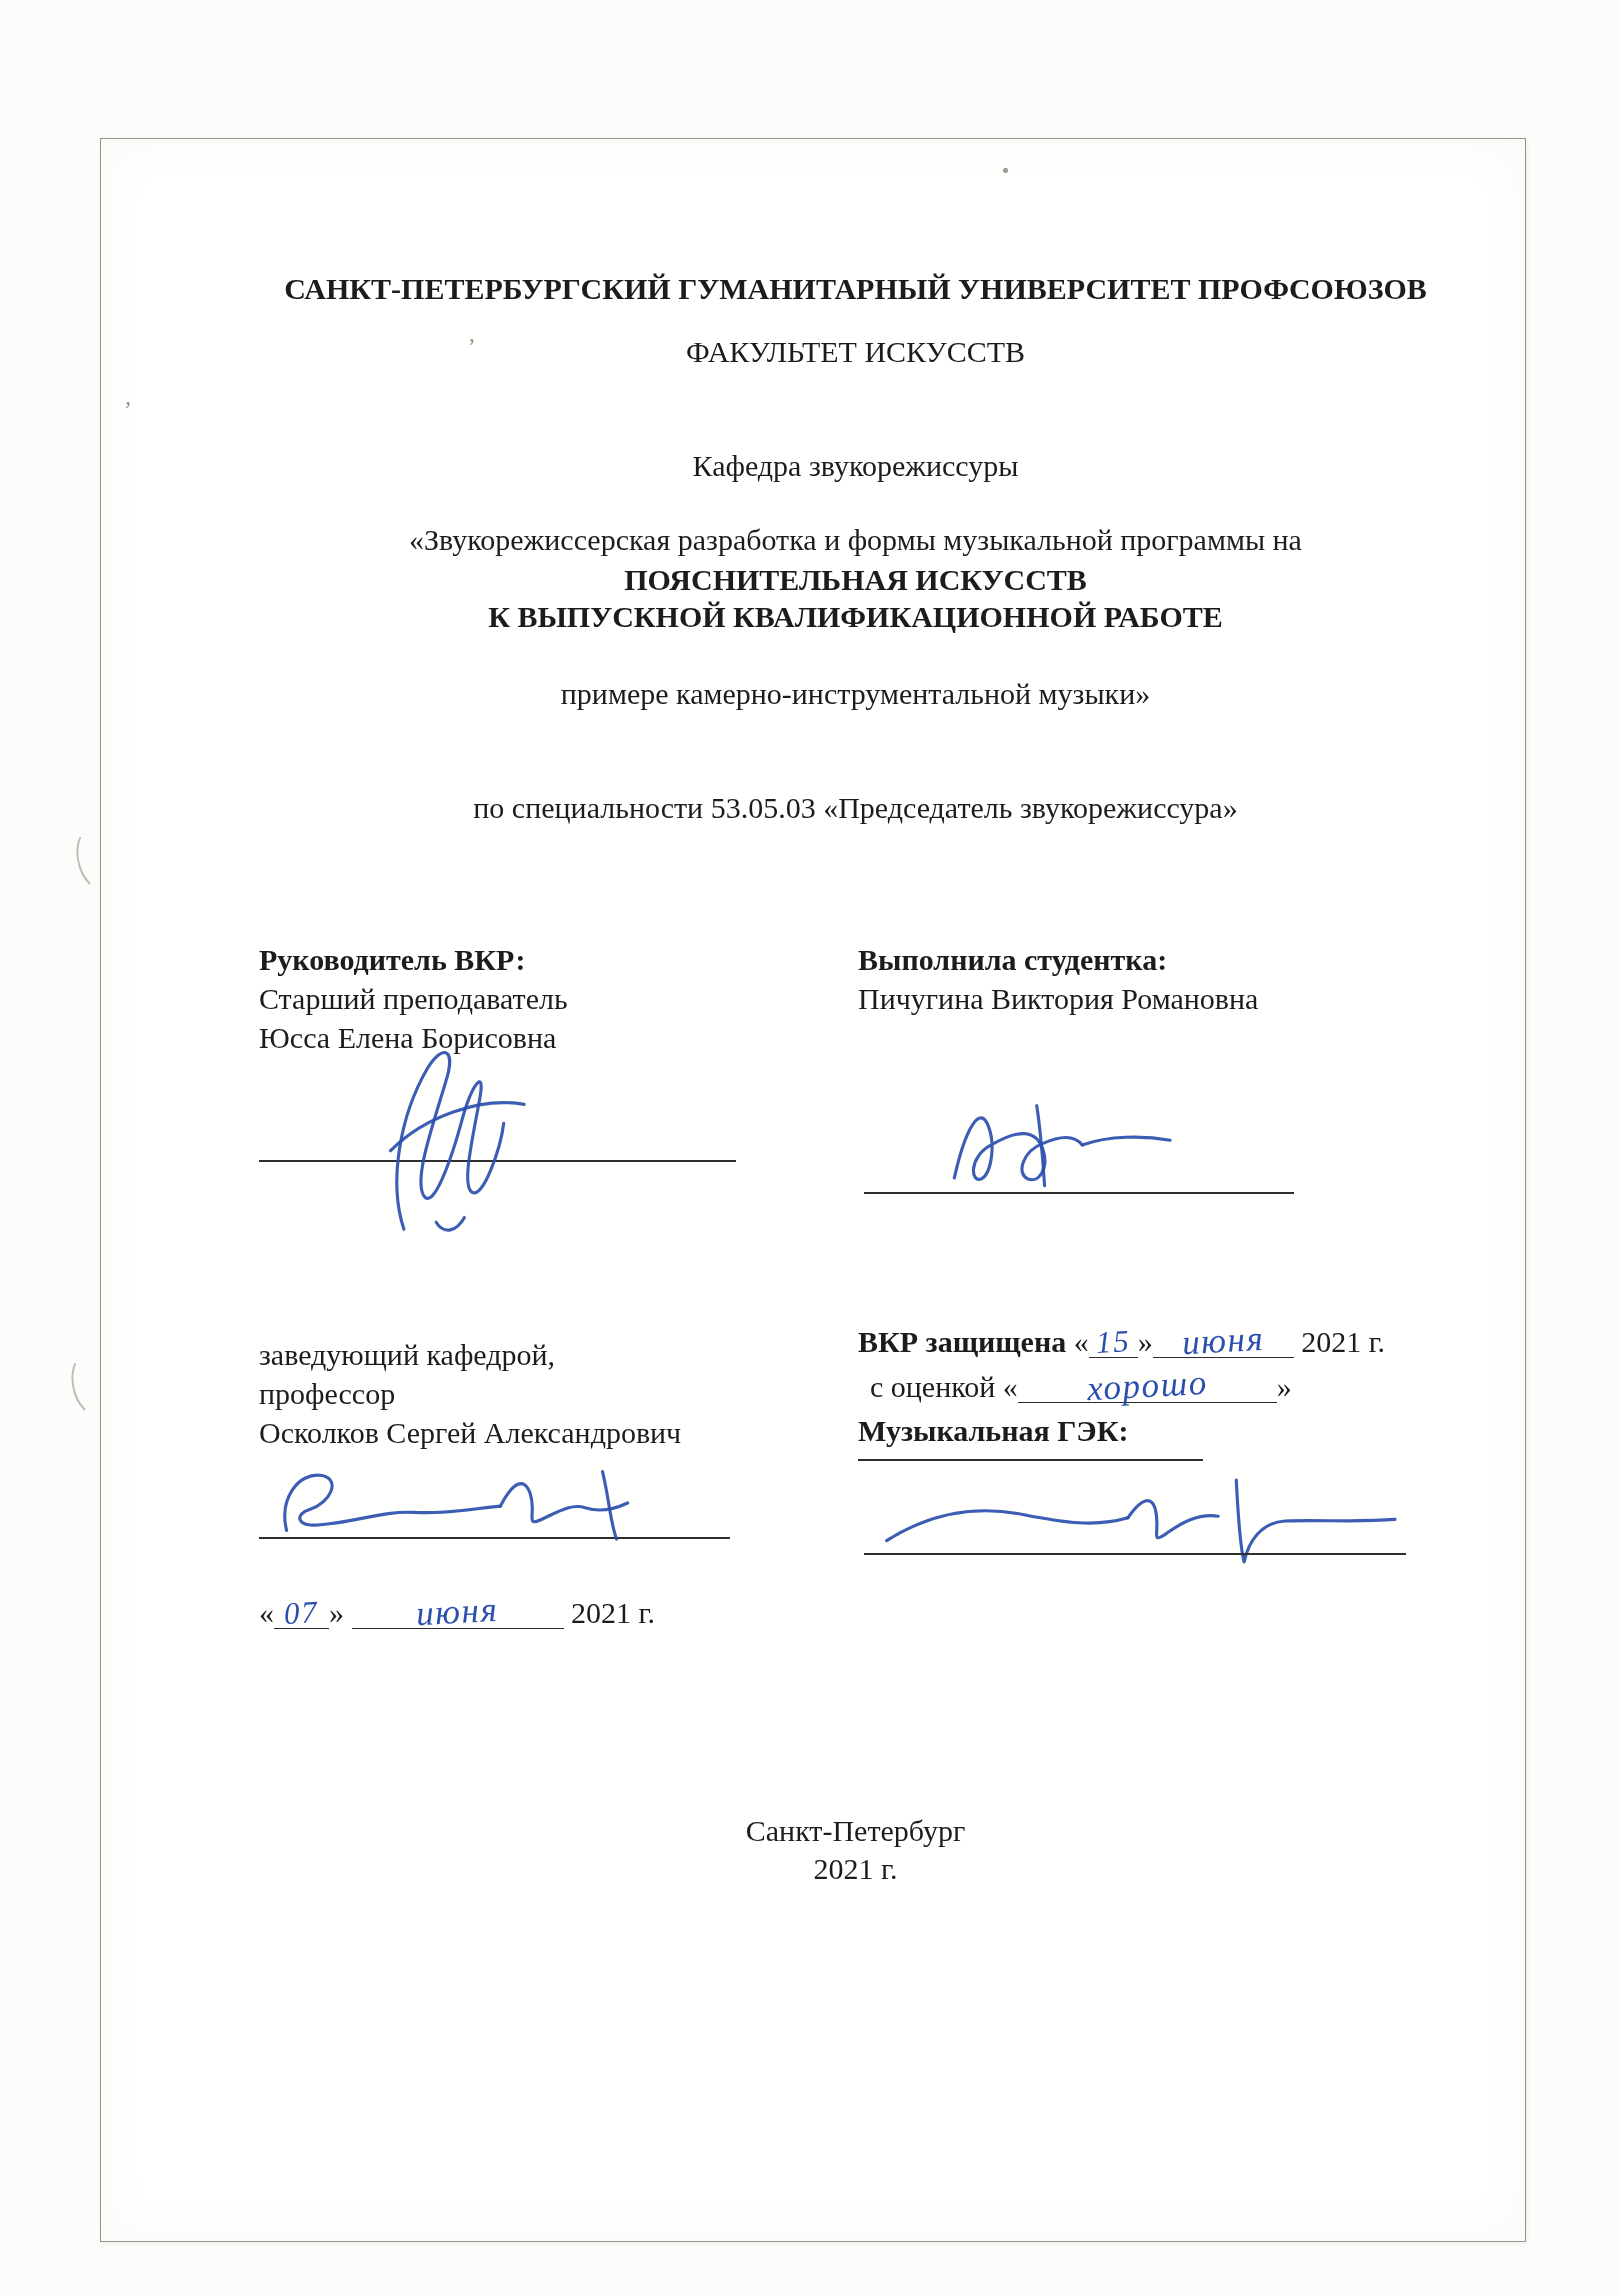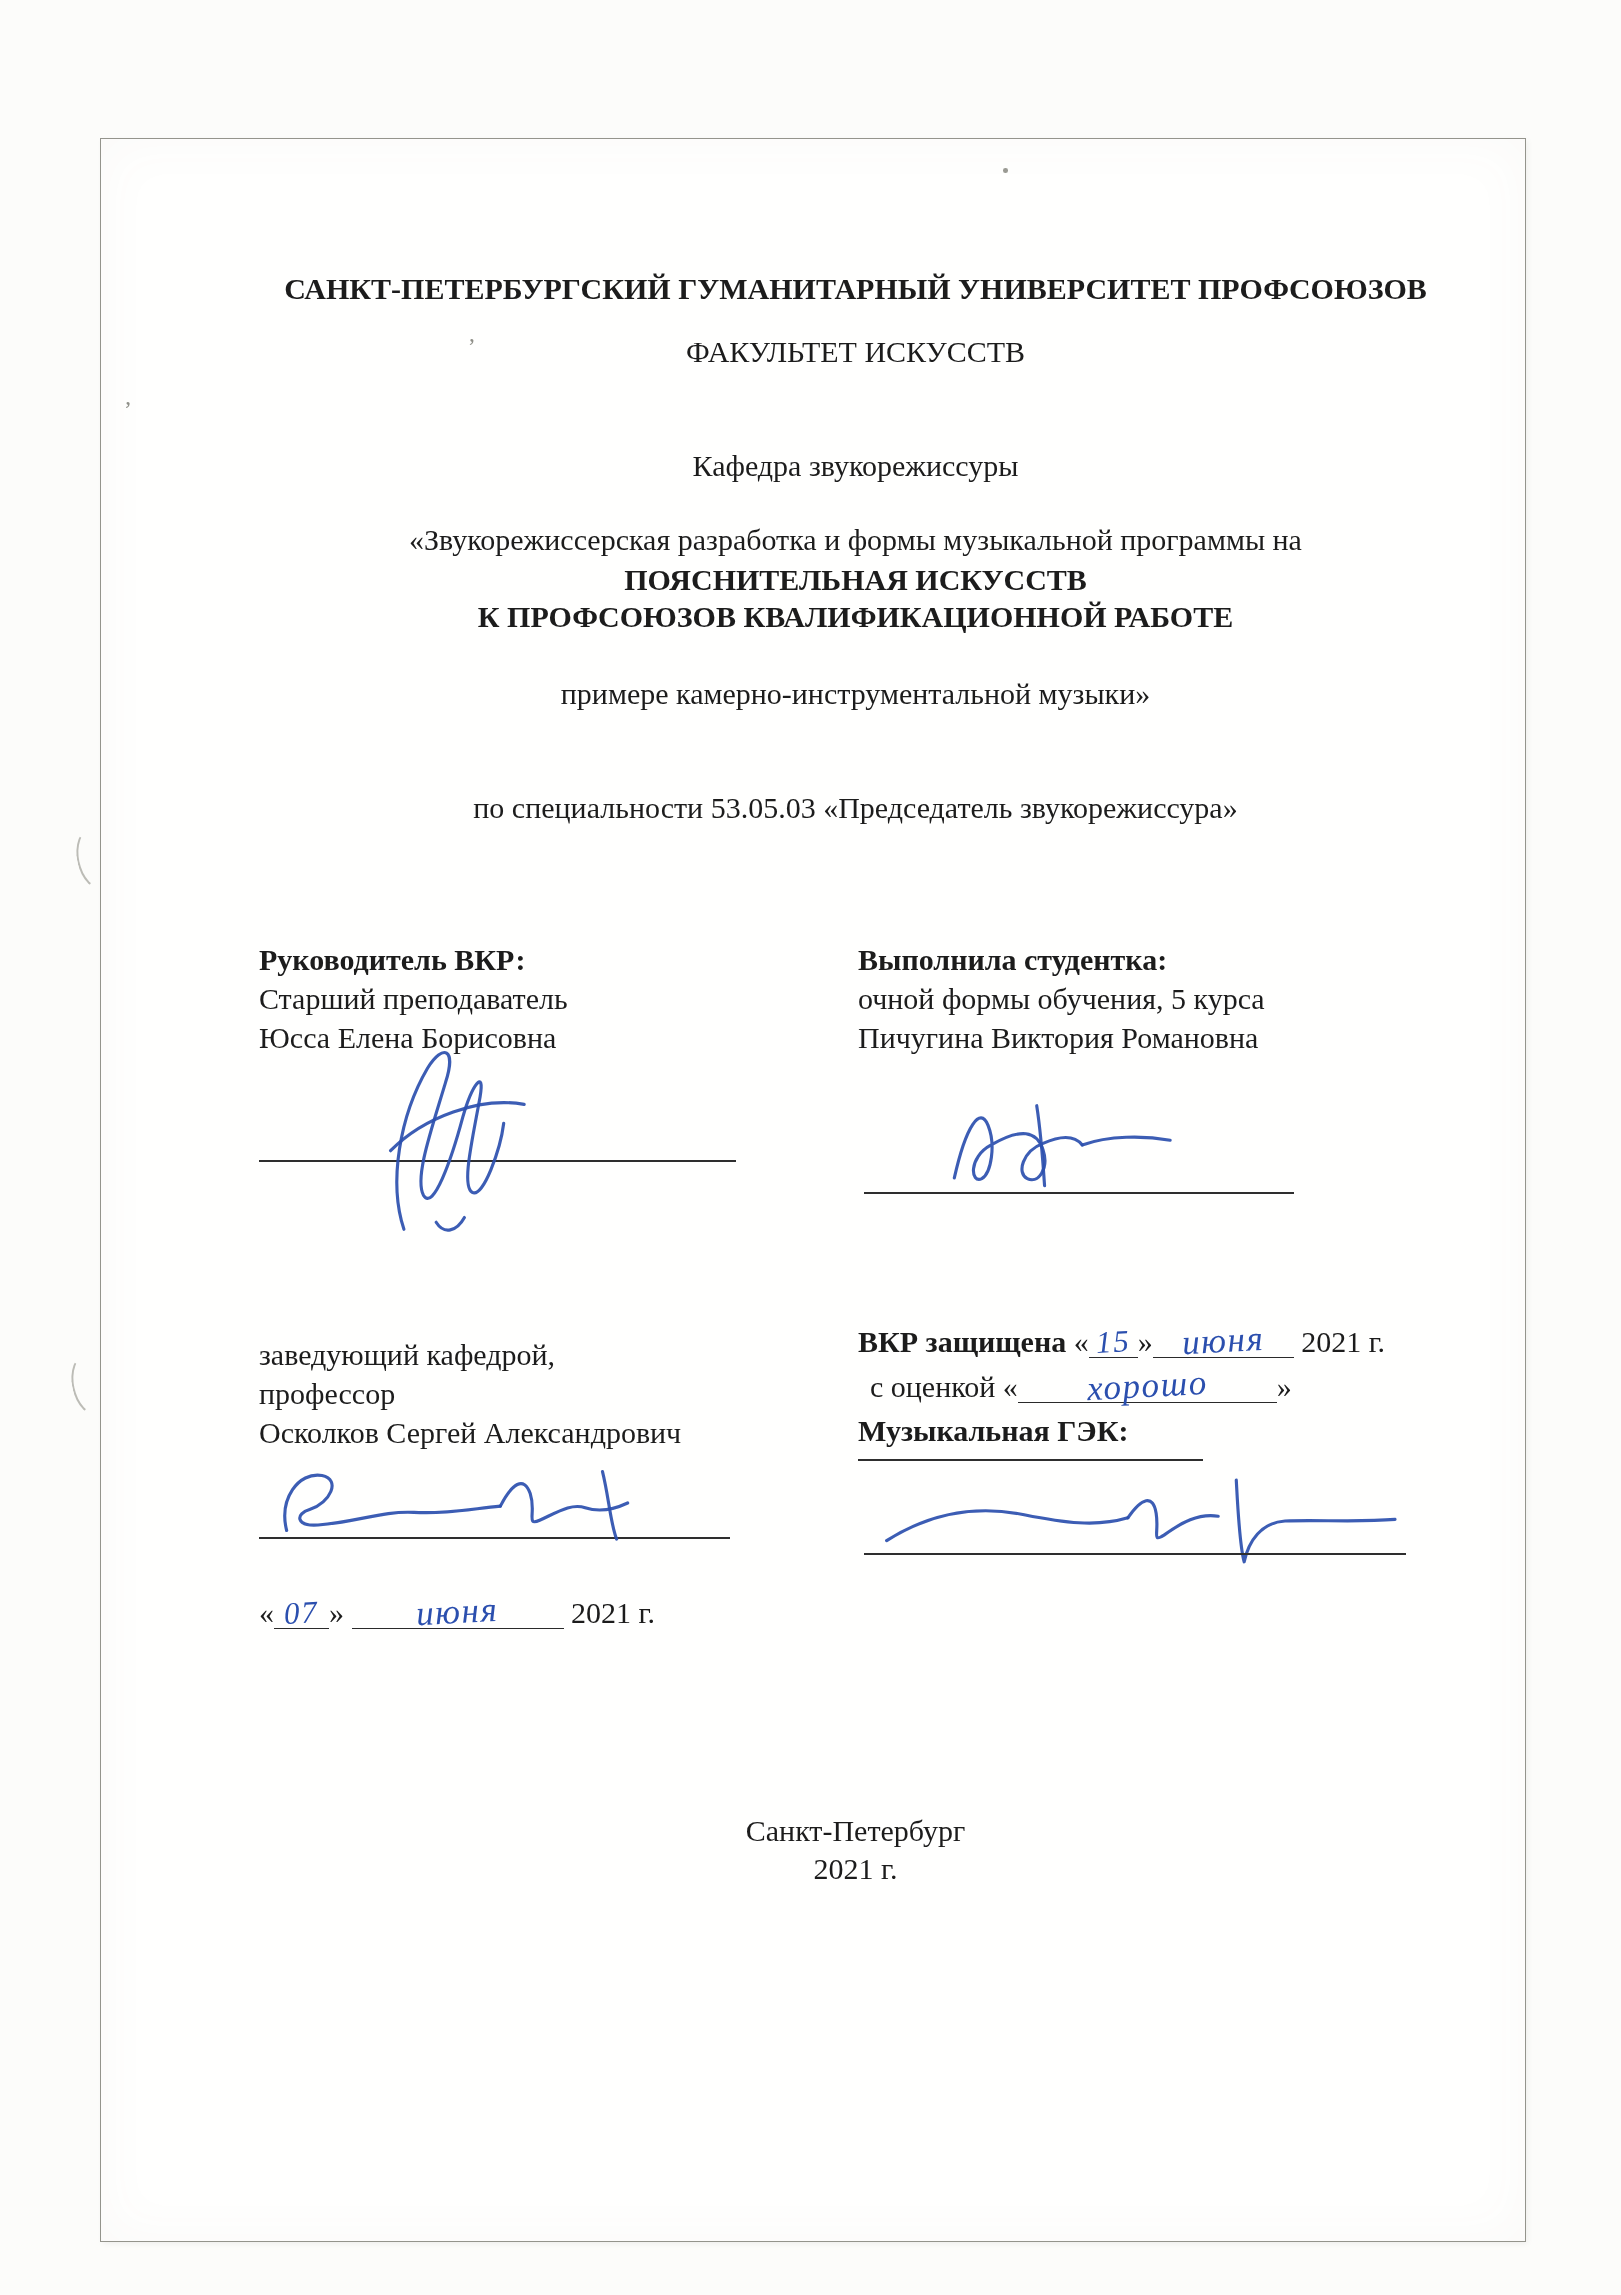--- a/index.html
+++ b/index.html
@@ -69,35 +69,34 @@
 <div class="abs center t b u" style="top:270px;">САНКТ-ПЕТЕРБУРГСКИЙ ГУМАНИТАРНЫЙ УНИВЕРСИТЕТ ПРОФСОЮЗОВ</div>
 
 <div class="abs center t u" style="top:333px;">ФАКУЛЬТЕТ ИСКУССТВ</div>
 
 <div class="abs center t" style="top:447px;">Кафедра звукорежиссуры</div>
 
 <div class="abs center t u" style="top:521px;">«Звукорежиссерская разработка и формы музыкальной программы на</div>
 
 <div class="abs center t b" style="top:561px;">ПОЯСНИТЕЛЬНАЯ ИСКУССТВ</div>
 
-<div class="abs center t b" style="top:598px;">К ПРОФСОЮЗОВ КВАЛИФИКАЦИОННОЙ РАБОТЕ</div>
+<div class="abs center t b" style="top:598px;">К ВЫПУСКНОЙ КВАЛИФИКАЦИОННОЙ РАБОТЕ</div>
 
 <div class="abs center t u" style="top:675px;">примере камерно-инструментальной музыки»</div>
 
 <div class="abs center t" style="top:789px;">по специальности 53.05.03 «Председатель звукорежиссура»</div>
 
 <div class="abs col" style="left:259px; top:940px; width:510px;">
   <div class="b">Руководитель ВКР:</div>
   <div class="u">Старший преподаватель</div>
   <div class="u">Юсса Елена Борисовна</div>
 </div>
 
 <div class="abs col" style="left:858px; top:940px; width:534px;">
   <div class="b">Выполнила студентка:</div>
-  <div class="u">очной формы обучения, 5 курса</div>
   <div class="u">Пичугина Виктория Романовна</div>
 </div>
 
 <div class="sigline" style="left:259px; top:1160px; width:477px;"></div>
 <div class="sigline" style="left:864px; top:1192px; width:430px;"></div>
 
 <svg class="sig" style="left:345px; top:1021px;" width="220" height="228" viewBox="0 0 280 290">
   <path d="M75,265 C55,205 70,120 105,60 C125,28 142,35 128,78 C110,138 88,200 100,222 C112,242 135,178 150,122 C162,80 178,60 172,96 C162,152 148,210 162,218 C176,226 198,162 202,130"></path>
   <path d="M58,165 C100,122 172,96 228,106"></path>
   <path d="M116,256 C126,272 142,268 152,250"></path>

